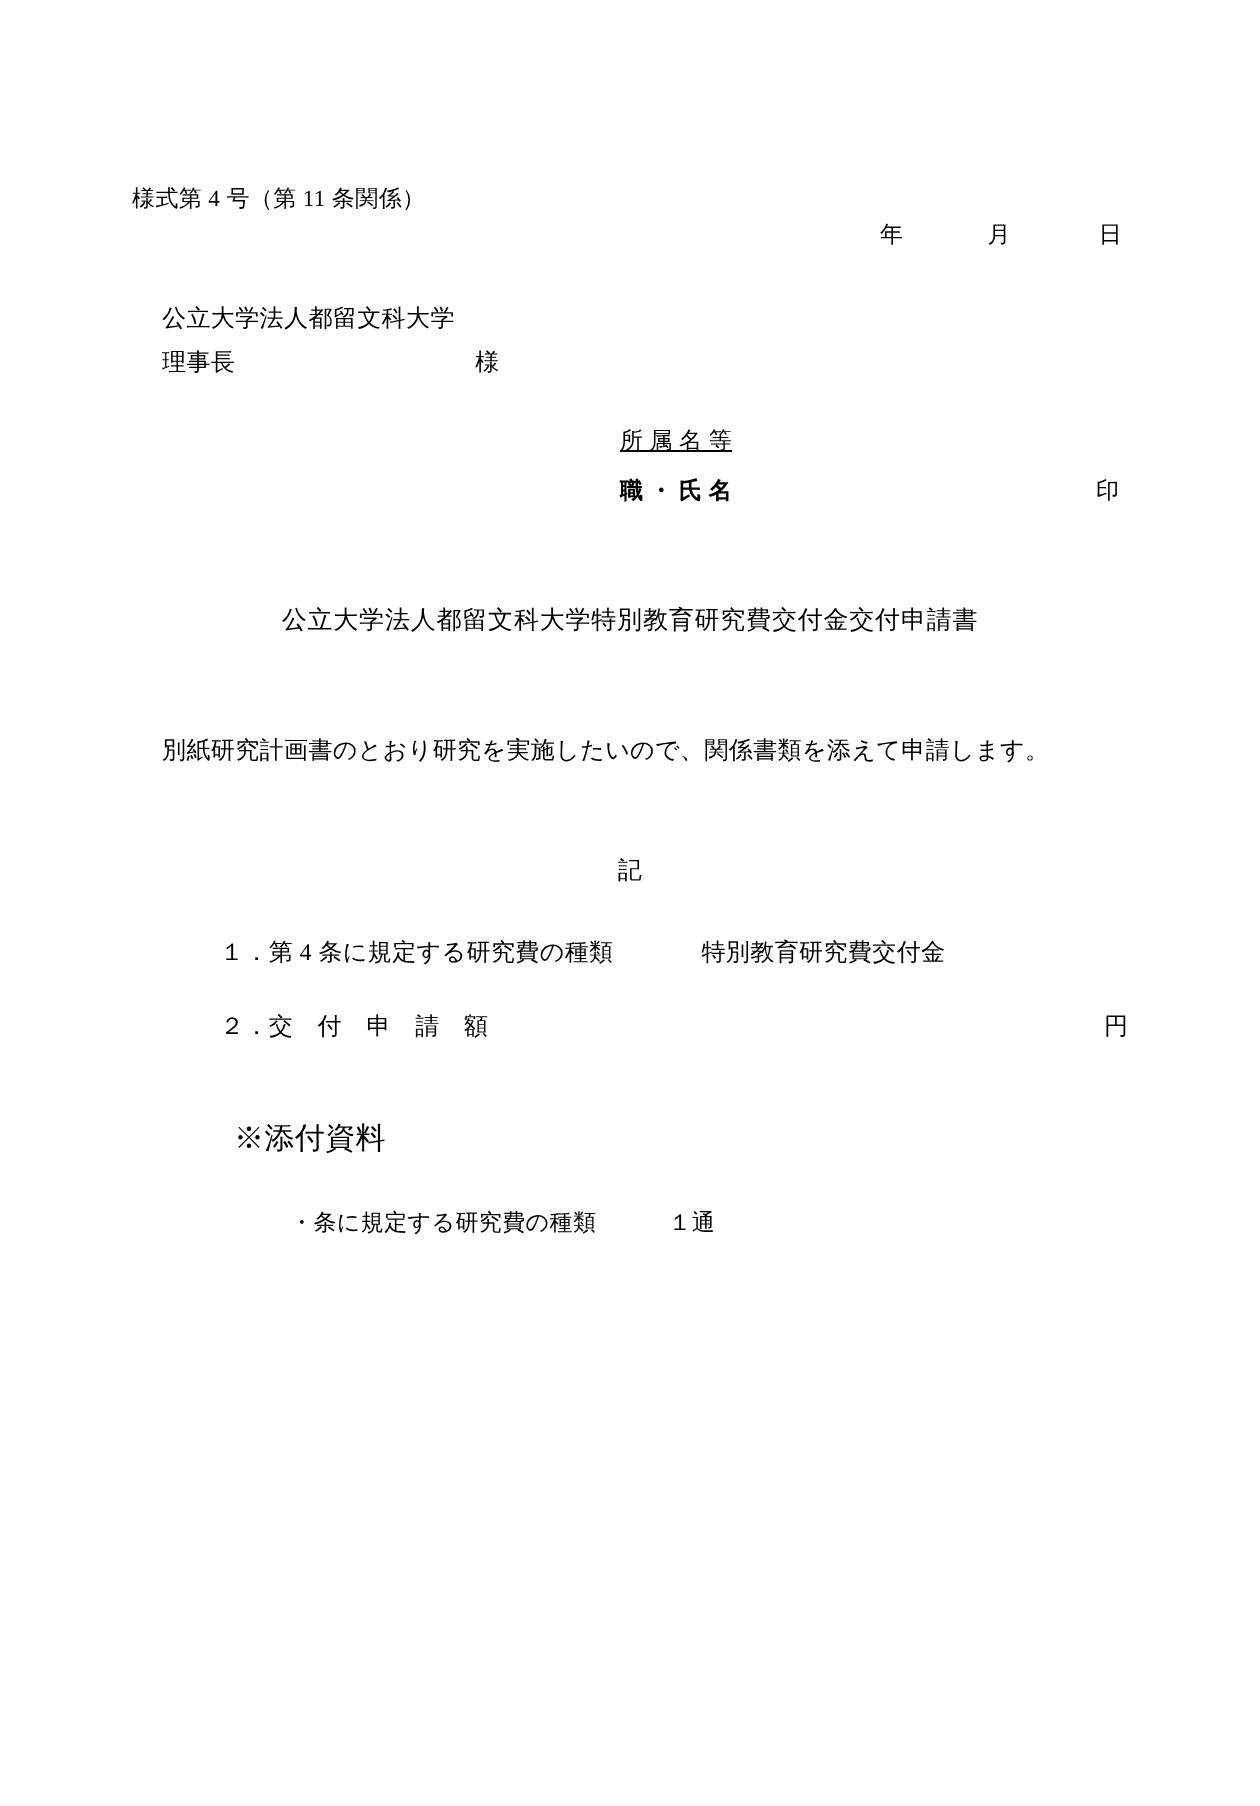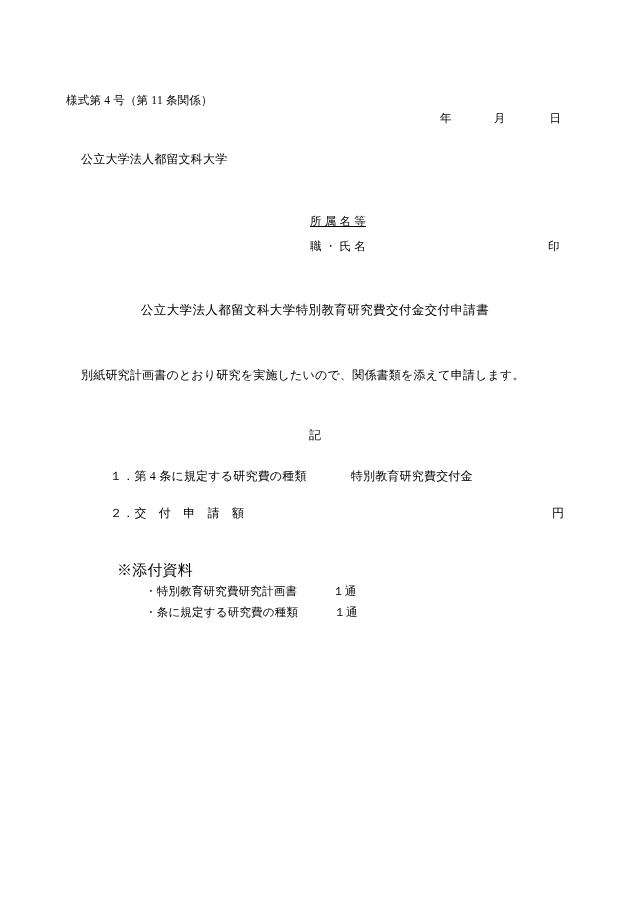--- a/index.html
+++ b/index.html
@@ -59,20 +59,21 @@
   .affil {
     left: 310px;
     top: 215px;
     font-size: 11.5px;
     text-decoration: underline;
   }
   .namerow {
     left: 310px;
     top: 240px;
     font-size: 11.5px;
+    font-weight: bold;
   }
   .seal {
     left: 548px;
     top: 240px;
     font-size: 11.5px;
   }
 
   .title {
     left: 0;
     top: 303px;
@@ -135,34 +136,34 @@
 <body>
 
 <div class="page">
   <div class="doc">
 
     <div class="line form-id">様式第 4 号（第 11 条関係）</div>
 
     <div class="line date-row"><span>年</span><span class="gap-l">月</span><span class="gap-xl">日</span></div>
 
     <div class="line addr1">公立大学法人都留文科大学</div>
+    <div class="line addr2"><span>理事長</span><span class="sama">様</span></div>
 
     <div class="line affil">所 属 名 等</div>
     <div class="line namerow">職 ・ 氏 名</div>
     <div class="line seal">印</div>
 
     <div class="line title">公立大学法人都留文科大学特別教育研究費交付金交付申請書</div>
 
     <div class="line body-para">別紙研究計画書のとおり研究を実施したいので、関係書類を添えて申請します。</div>
 
     <div class="line ki">記</div>
 
     <div class="line item1"><span>１．</span><span>第 4 条に規定する研究費の種類</span><span class="kind">特別教育研究費交付金</span></div>
 
     <div class="line item2"><span>２．</span><span>交　付　申　請　額</span></div>
     <div class="line yen">円</div>
 
     <div class="line attach-head">※添付資料</div>
-    <div class="line attach-1"><span>・特別教育研究費研究計画書</span><span class="cnt">１通</span></div>
     <div class="line attach-2"><span>・条に規定する研究費の種類</span><span class="cnt">１通</span></div>
 
   </div>
 </div>
 
 </body></html>

